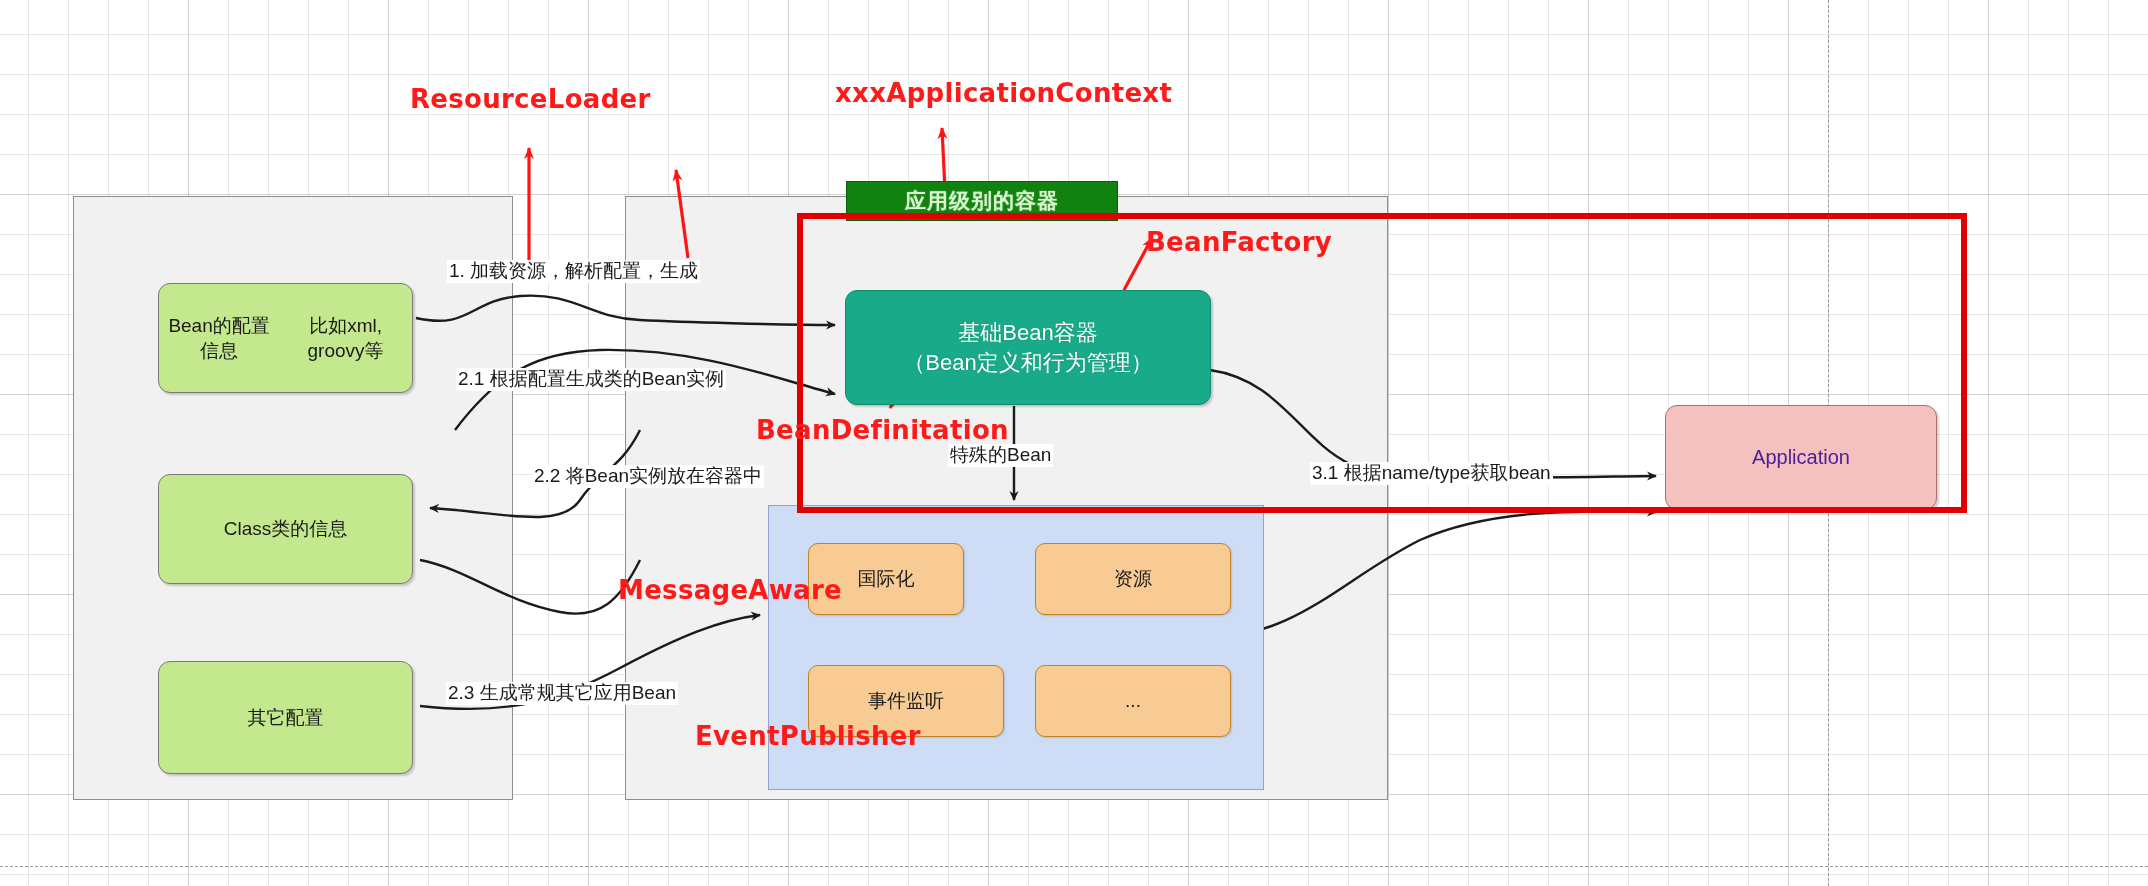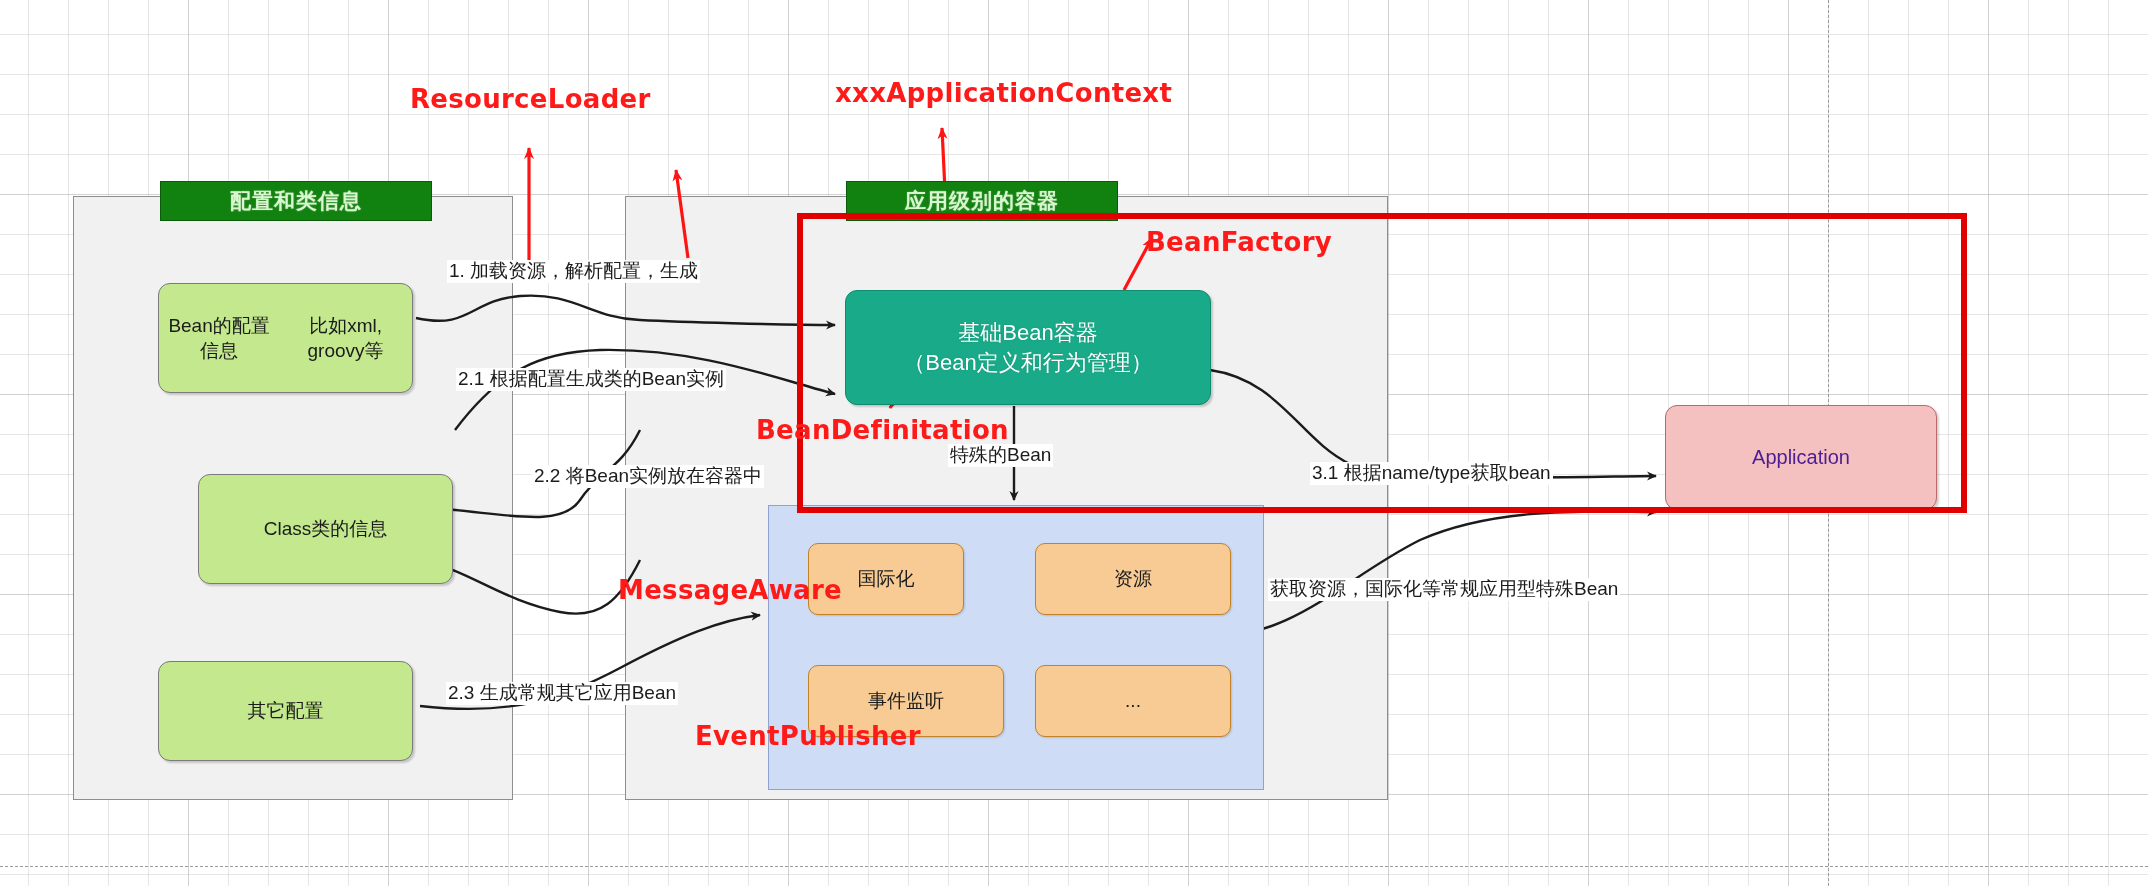--- a/index.html
+++ b/index.html
@@ -159,39 +159,36 @@
     <path d="M1200,640 C1300,636 1340,580 1420,540 C1500,505 1600,512 1656,512" fill="none" stroke="#1b1b1b" stroke-width="2.4" marker-end="url(#ah)"></path>
 
     <path d="M529,276 L529,148" fill="none" stroke="#ff1414" stroke-width="3.2" marker-end="url(#ahr)"></path>
     <path d="M688,258 L676,170" fill="none" stroke="#ff1414" stroke-width="3.2" marker-end="url(#ahr)"></path>
     <path d="M946,212 L942,128" fill="none" stroke="#ff1414" stroke-width="3.2" marker-end="url(#ahr)"></path>
     <path d="M1124,290 L1152,238" fill="none" stroke="#ff1414" stroke-width="3.2" marker-end="url(#ahr)"></path>
     <path d="M930,344 L890,408" fill="none" stroke="#ff1414" stroke-width="3.2" marker-end="url(#ahr)"></path>
     <path d="M838,630 L782,596" fill="none" stroke="#ff1414" stroke-width="3.2" marker-end="url(#ahr)"></path>
   </svg>
 
-  <div class="swim-title" style="left:160px;top:181px;width:272px;height:40px;">
-    <span>配置和类信息</span>
-  </div>
   <div class="swim-title" style="left:846px;top:181px;width:272px;height:40px;">
     <span>应用级别的容器</span>
   </div>
 
   <div class="blue-panel" style="left:768px;top:505px;width:496px;height:285px;"></div>
 
   <div class="node green-node" style="left:158px;top:283px;width:255px;height:110px;flex-direction:row;">
     <span>Bean的配置信息</span>
     <span>比如xml, groovy等</span>
   </div>
 
-  <div class="node green-node" style="left:158px;top:474px;width:255px;height:110px;margin-left:40px;">
+  <div class="node green-node" style="left:158px;top:474px;width:255px;height:110px;">
     <span>Class类的信息</span>
   </div>
 
-  <div class="node green-node" style="left:158px;top:661px;width:255px;height:100px;">
+  <div class="node green-node" style="left:158px;top:661px;width:255px;height:113px;">
     <span>其它配置</span>
   </div>
 
   <div class="node teal-node" style="left:845px;top:290px;width:366px;height:115px;flex-direction:column;">
     <span>基础Bean容器</span>
     <span>（Bean定义和行为管理）</span>
   </div>
 
   <div class="node red-node" style="left:1665px;top:405px;width:272px;height:105px;">
     <span>Application</span>
@@ -212,21 +209,20 @@
 
   <div class="redbox" style="left:797px;top:213px;width:1170px;height:157px;border-bottom:none;"></div>
   <div class="redbox" style="left:797px;top:370px;width:1170px;height:143px;border-top:none;"></div>
 
   <div class="lbl" style="left:447px;top:260px;">1. 加载资源，解析配置，生成</div>
   <div class="lbl" style="left:456px;top:368px;">2.1  根据配置生成类的Bean实例</div>
   <div class="lbl" style="left:532px;top:465px;">2.2 将Bean实例放在容器中</div>
   <div class="lbl" style="left:446px;top:682px;">2.3 生成常规其它应用Bean</div>
   <div class="lbl" style="left:948px;top:444px;">特殊的Bean</div>
   <div class="lbl" style="left:1310px;top:462px;">3.1 根据name/type获取bean</div>
-  <div class="lbl" style="left:1268px;top:578px;">获取资源，国际化等常规应用型特殊Bean</div>
 
   <div class="redlbl" style="left:410px;top:84px;">ResourceLoader</div>
   <div class="redlbl" style="left:835px;top:78px;">xxxApplicationContext</div>
   <div class="redlbl" style="left:1146px;top:227px;">BeanFactory</div>
   <div class="redlbl" style="left:756px;top:415px;">BeanDefinitation</div>
   <div class="redlbl" style="left:618px;top:575px;">MessageAware</div>
   <div class="redlbl" style="left:663px;top:721px;margin-left:32px;">EventPublisher</div>
 
 </div>
 

